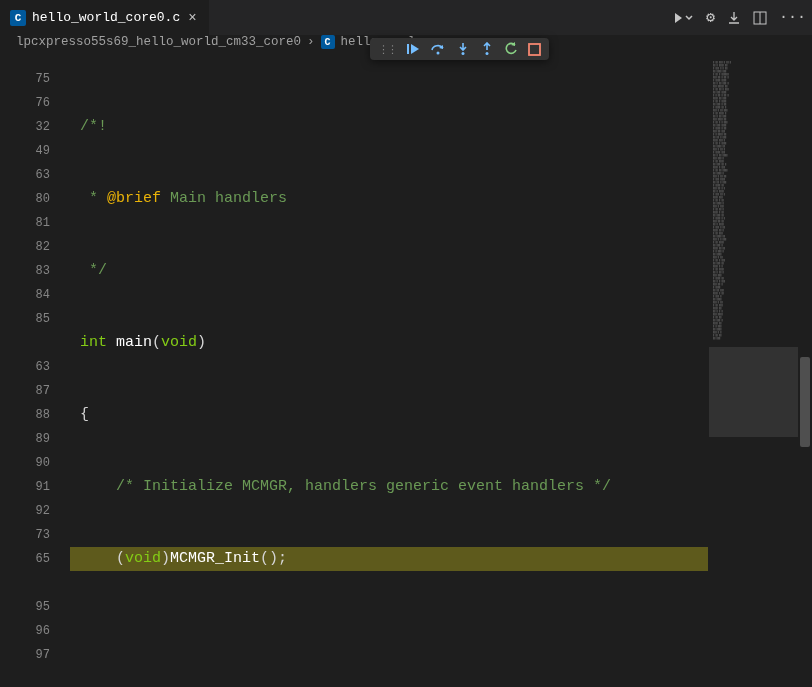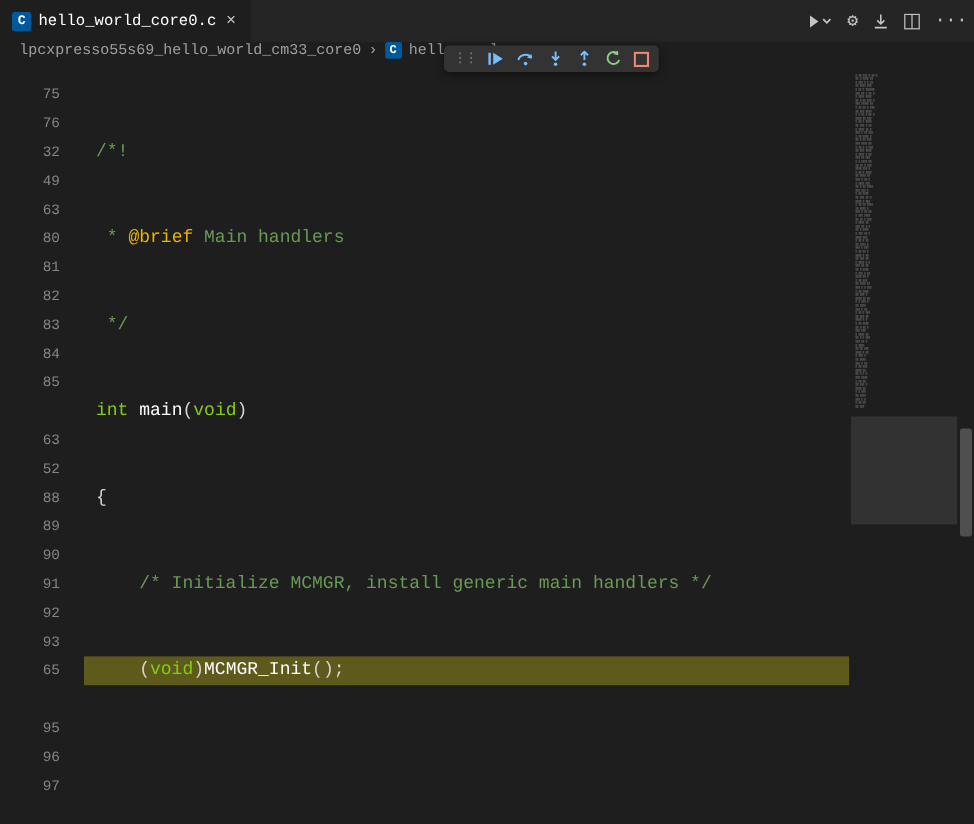--- a/index.html
+++ b/index.html
@@ -181,42 +181,42 @@
     <div class="ln" style="position:relative">
       
       <span>81</span>
     </div>
     <div class="ln">82</div>
     <div class="ln">83</div>
     <div class="ln">84</div>
     <div class="ln">85</div>
     <div class="ln"></div>
     <div class="ln">63</div>
-    <div class="ln">52</div>
+    <div class="ln">87</div>
     <div class="ln">88</div>
     <div class="ln">89</div>
     <div class="ln">90</div>
     <div class="ln">91</div>
     <div class="ln">92</div>
-    <div class="ln">93</div>
+    <div class="ln">73</div>
     <div class="ln">65</div>
     <div class="ln"></div>
     <div class="ln">95</div>
     <div class="ln">96</div>
     <div class="ln">97</div>
     <div class="ln"></div>
   </div>
 
   <div class="code">
     <div class="line"><span class="c-comment">/*!</span></div>
     <div class="line"><span class="c-comment"> * </span><span class="c-doctag">@brief</span><span class="c-comment"> Main handlers</span></div>
     <div class="line"><span class="c-comment"> */</span></div>
     <div class="line"><span class="c-type">int</span><span> </span><span class="c-func">main</span><span class="c-text">(</span><span class="c-type">void</span><span class="c-text">)</span></div>
     <div class="line"><span class="c-text">{</span></div>
-    <div class="line"><span class="c-comment">    /* Initialize MCMGR, install generic main handlers */</span></div>
+    <div class="line"><span class="c-comment">    /* Initialize MCMGR, handlers generic event handlers */</span></div>
     <div class="line hl"><span class="c-text">    (</span><span class="c-type">void</span><span class="c-text">)</span><span class="c-func">MCMGR_Init</span><span class="c-text">();</span></div>
     <div class="line"></div>
     
     
     
     
     
     
     
     

